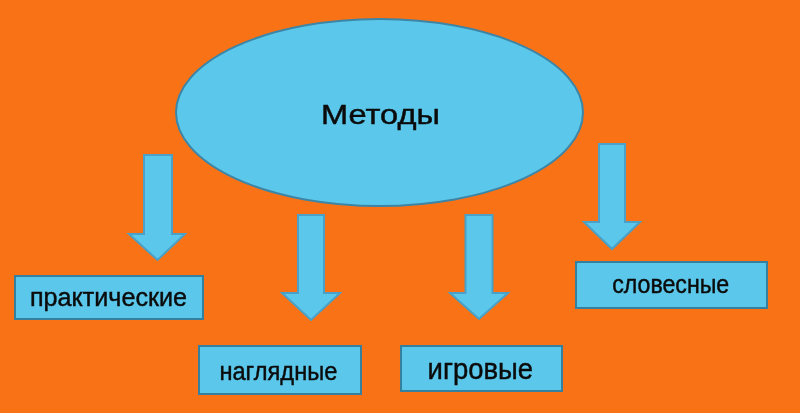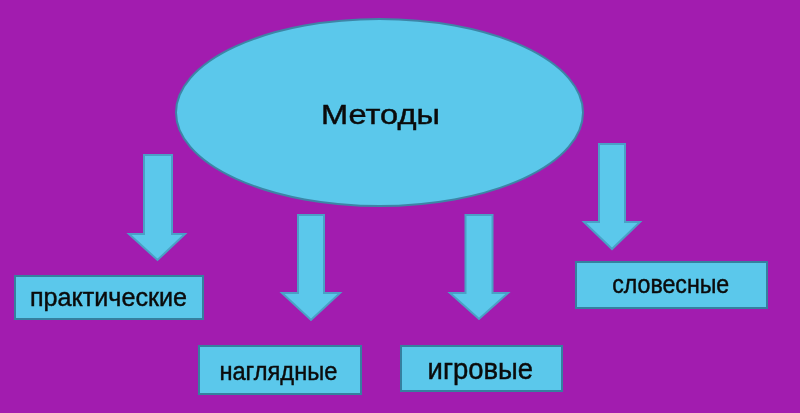--- a/index.html
+++ b/index.html
@@ -1,16 +1,16 @@
 <!DOCTYPE html>
 <html><head>
 <meta charset="utf-8">
 <style>
   html,body{margin:0;padding:0;background:#ffffff;}
-  .page{position:relative;width:800px;height:413px;overflow:hidden;background:#a21caf;filter:blur(0.6px);}
+  .page{position:relative;width:800px;height:413px;overflow:hidden;background:#f97316;filter:blur(0.6px);}
   svg{display:block;}
   text{font-family:"Liberation Sans",sans-serif;fill:#0b0b0b;stroke:#0b0b0b;stroke-width:0.45;}
 </style>
 </head>
 <body>
 <div class="page">
 <svg width="800" height="413" viewBox="0 0 800 413">
 
   <ellipse cx="379.5" cy="112.5" rx="203.5" ry="93.5" fill="#5BC8EB" stroke="#3D85A6" stroke-width="2"></ellipse>
 

